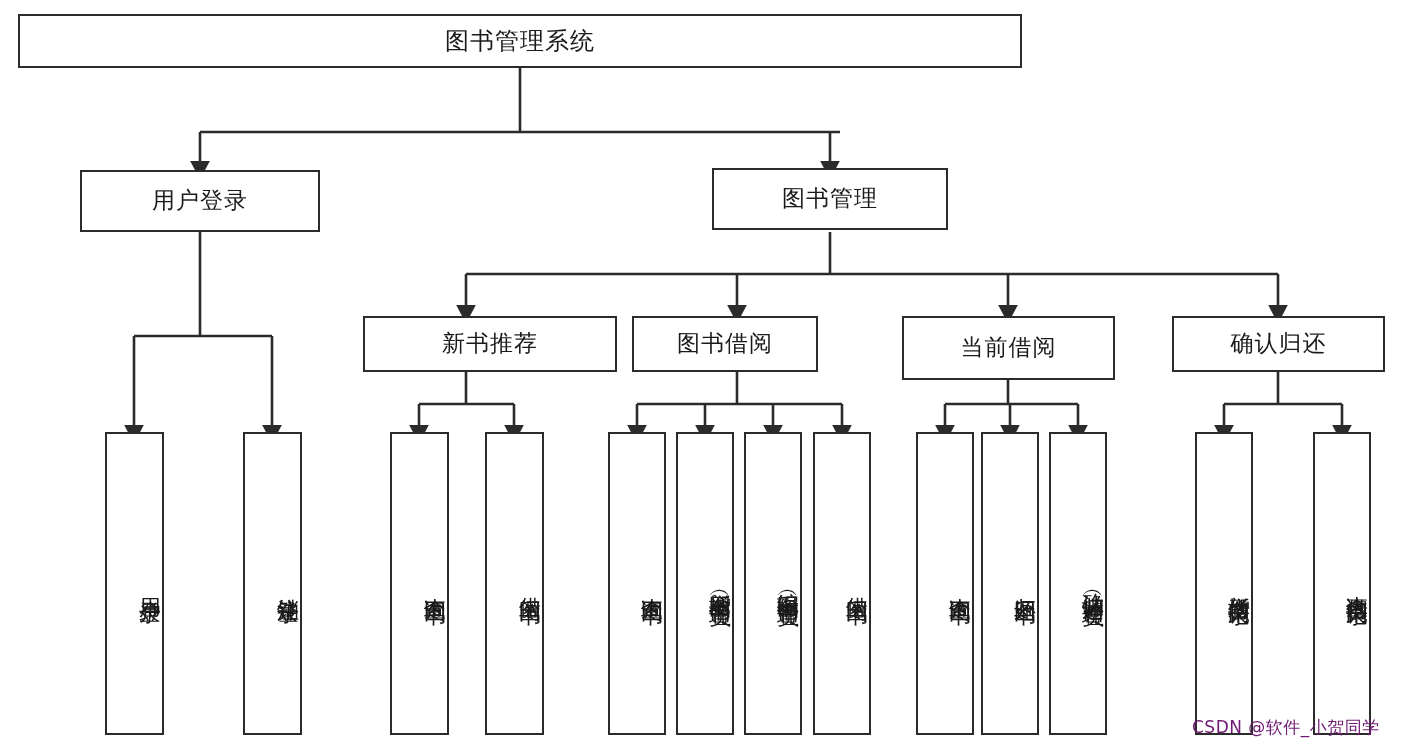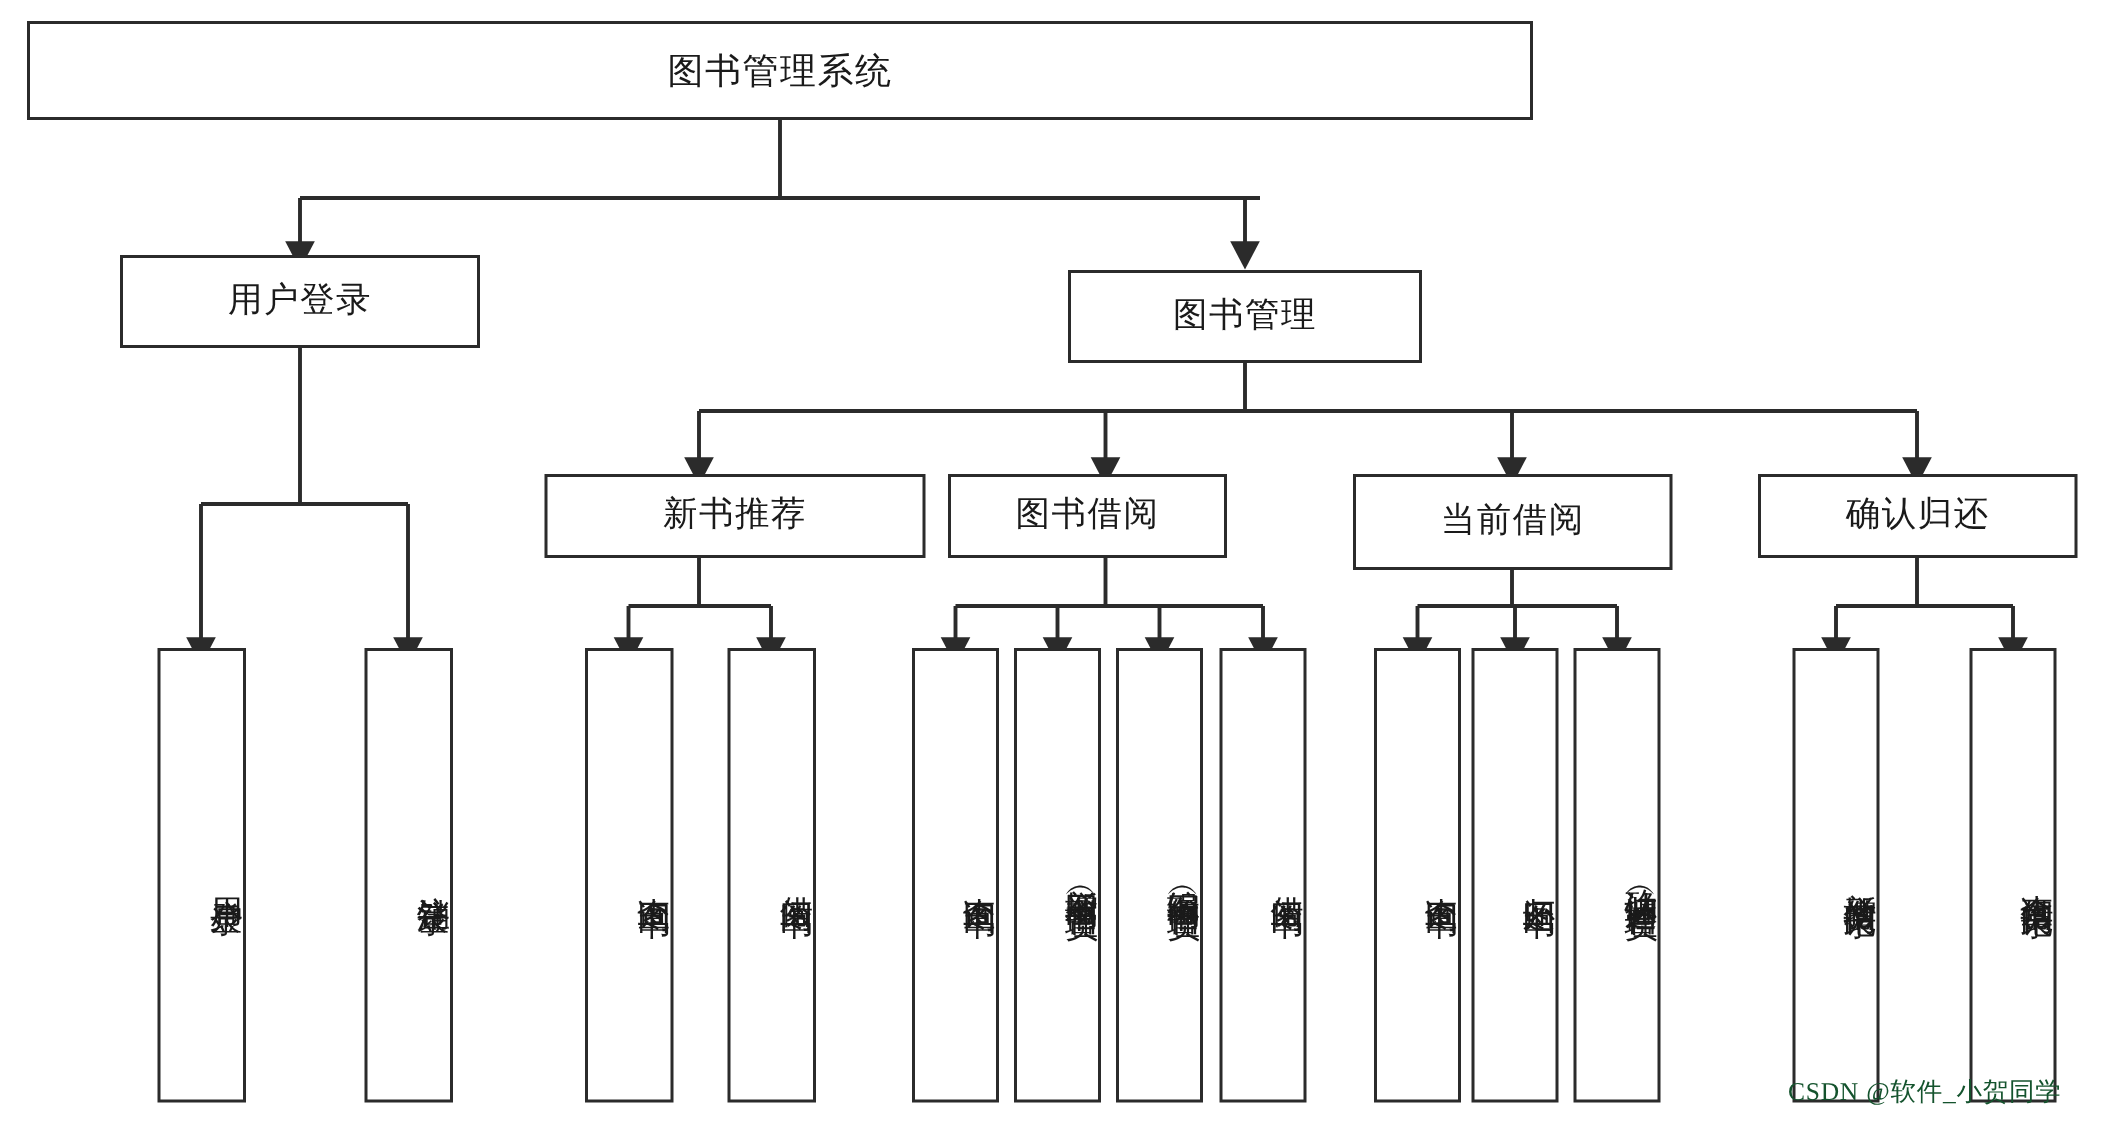--- a/index.html
+++ b/index.html
@@ -52,25 +52,24 @@
     padding:6px 0;
     align-items:flex-start;
     justify-content:center;
   }
   .node.v.tall{
     align-items:flex-start;
   }
   .watermark{
     position:absolute;
     font-size:17px;
-    color:#14532d;
+    color:#701a75;
     white-space:nowrap;
     letter-spacing:0.5px;
     user-select:none;
-    font-family:Liberation Serif, serif;
   }
 </style>
 </head>
 <body>
 
 <div id="stage">
 
   <svg id="wires" viewBox="0 0 1405 747" xmlns="http://www.w3.org/2000/svg">
     <defs>
       <marker id="arr" markerWidth="9" markerHeight="9" refX="1.2" refY="4.2" orient="auto" markerUnits="strokeWidth">
@@ -114,25 +113,25 @@
       <path d="M1010,404 L1010,428" marker-end="url(#arr)"></path>
       <path d="M1078,404 L1078,428" marker-end="url(#arr)"></path>
 
       <path d="M1278,372 L1278,404"></path>
       <path d="M1224,404 L1342,404"></path>
       <path d="M1224,404 L1224,428" marker-end="url(#arr)"></path>
       <path d="M1342,404 L1342,428" marker-end="url(#arr)"></path>
     </g>
   </svg>
 
-  <div class="node h root" style="left:18px;top:14px;width:1004px;height:66px;">图书管理系统</div>
+  <div class="node h root" style="left:18px;top:14px;width:1004px;height:54px;">图书管理系统</div>
 
   <div class="node h" style="left:80px;top:170px;width:240px;height:62px;">用户登录</div>
 
-  <div class="node h" style="left:712px;top:180px;width:236px;height:62px;">图书管理</div>
+  <div class="node h" style="left:712px;top:168px;width:236px;height:62px;">图书管理</div>
 
   <div class="node h" style="left:363px;top:316px;width:254px;height:56px;">新书推荐</div>
 
   <div class="node h" style="left:632px;top:316px;width:186px;height:56px;">图书借阅</div>
 
   <div class="node h" style="left:902px;top:316px;width:213px;height:64px;">当前借阅</div>
 
   <div class="node h" style="left:1172px;top:316px;width:213px;height:56px;">确认归还</div>
 
   <div class="node v" style="left:105px;top:432px;width:59px;height:303px;">用户登录</div>

